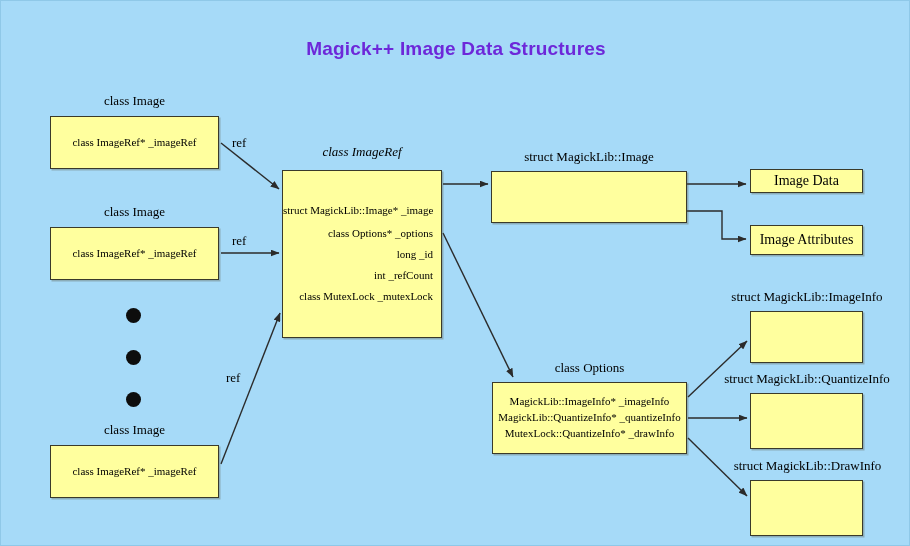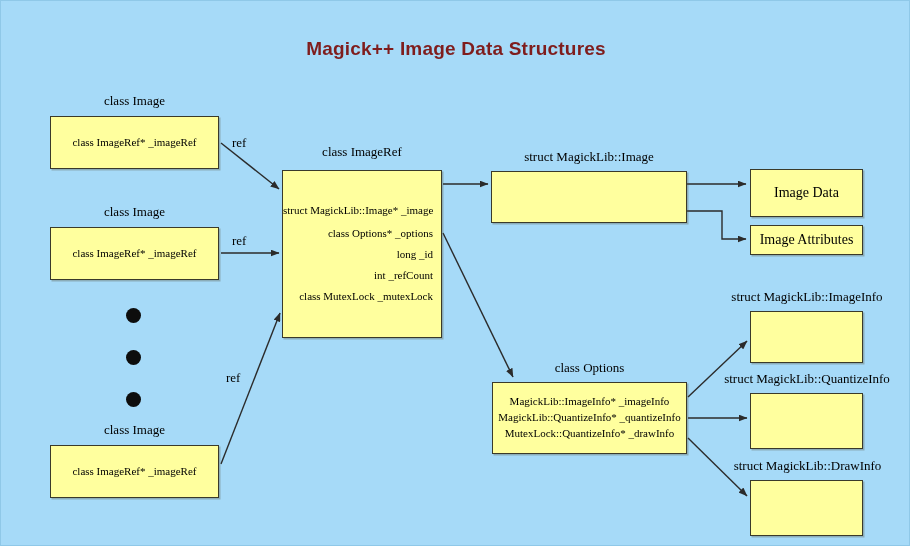--- a/index.html
+++ b/index.html
@@ -22,21 +22,21 @@
   .title {
     position: absolute;
     left: 0;
     top: 37px;
     width: 910px;
     text-align: center;
     font-family: "Liberation Sans", "DejaVu Sans", sans-serif;
     font-weight: bold;
     font-size: 19px;
     letter-spacing: 0.2px;
-    color: #7f1d1d;
+    color: #6d28d9;
   }
   .box {
     position: absolute;
     background: #ffff9e;
     border: 1px solid #3a3a2a;
     box-sizing: border-box;
     box-shadow: 1.5px 1.5px 0 rgba(90,90,70,0.35);
     padding-left: 44px;
   }
   .box .lines {
@@ -148,39 +148,39 @@
   <div class="dot" style="left:125px; top:391px;"></div>
 
   <div class="caption" style="left:49px; top:421px; width:169px;">class Image</div>
   <div class="box" style="left:49px; top:444px; width:169px; height:53px;">
     <div class="lines centered">
       <div>class ImageRef* _imageRef</div>
     </div>
   </div>
   <div class="edge-label" style="left:225px; top:369px;">ref</div>
 
-  <div class="caption" style="left:281px; top:143px; width:160px;">class ImageRef</div>
+  <div class="caption" style="left:281px; top:143px; width:160px;font-style:italic;">class ImageRef</div>
   <div class="box" style="left:281px; top:169px; width:160px; height:168px;">
     <div class="lines">
       <div>struct MagickLib::Image* _image</div>
       <div style="height:7px"></div>
       <div>class Options* _options</div>
       <div style="height:5px"></div>
       <div>long _id</div>
       <div style="height:5px"></div>
       <div>int _refCount</div>
       <div style="height:5px"></div>
       <div>class MutexLock _mutexLock</div>
     </div>
   </div>
 
   <div class="caption" style="left:490px; top:148px; width:196px;">struct MagickLib::Image</div>
   <div class="box" style="left:490px; top:170px; width:196px; height:52px;"></div>
 
-  <div class="box big-label" style="left:749px; top:168px; width:113px; height:48px;">
+  <div class="box big-label" style="left:749px; top:168px; width:113px; height:24px;">
     <div class="lines centered">
       <div>Image Data</div>
     </div>
   </div>
 
   <div class="box big-label" style="left:749px; top:224px; width:113px; height:30px;">
     <div class="lines centered">
       <div>Image Attributes</div>
     </div>
   </div>

